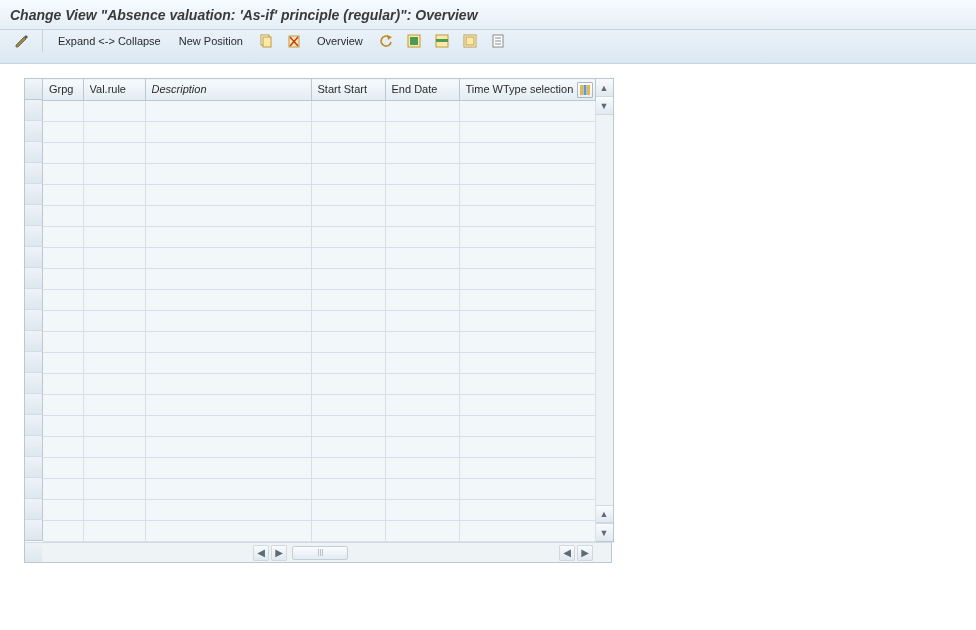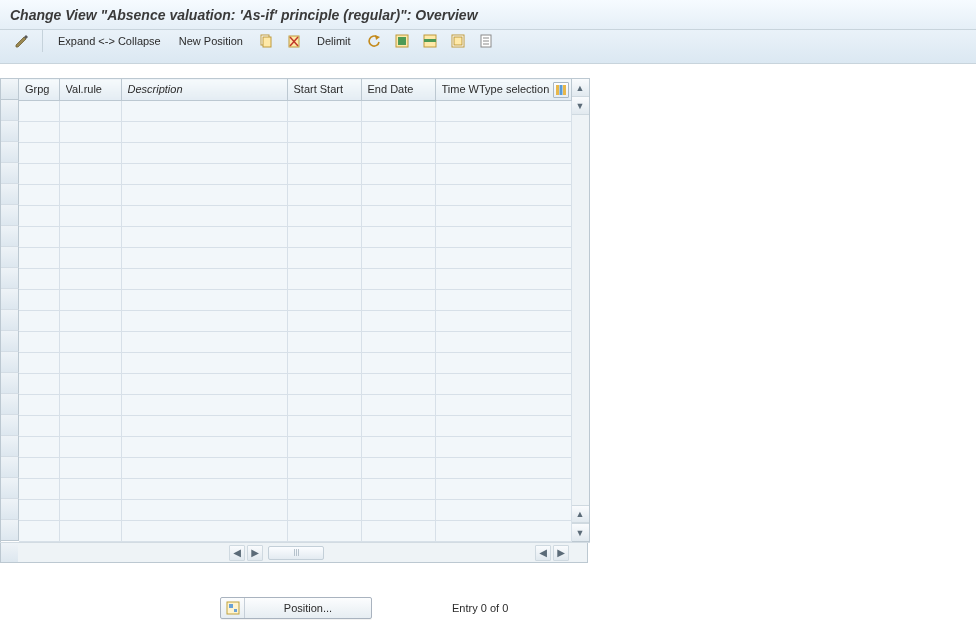--- a/index.html
+++ b/index.html
@@ -65,21 +65,21 @@
     left: 240px; top: 6px;
     font-size: 18px;
     font-family: "Segoe UI", Arial, sans-serif;
     font-weight: bold;
     color: rgba(215,150,100,0.35);
     letter-spacing: 0.5px;
     pointer-events: none;
     white-space: nowrap;
   }
   .work-area {
-    padding: 14px 10px 10px 0;
+    padding: 14px 10px 10px 24px;
   }
   
   .grid-wrap {
     display: inline-flex;
     border-bottom: 1px solid #d2dbe2;
   }
   .row-selectors {
     display: flex; flex-direction: column;
     border-left: 1px solid #bcc8d1;
   }
@@ -245,21 +245,21 @@
         <rect x="5" y="4" width="8" height="10" fill="#ffe9a8" stroke="#be9a3d"></rect>
       </svg>
   </span>
   <span class="icon-btn" title="Delete">
     <svg width="16" height="16">
         <rect x="3" y="3" width="10" height="11" fill="#ffe9a8" stroke="#be9a3d"></rect>
         <line x1="4" y1="4" x2="12" y2="13" stroke="#c0392b" stroke-width="1.5"></line>
         <line x1="12" y1="4" x2="4" y2="13" stroke="#c0392b" stroke-width="1.5"></line>
       </svg>
   </span>
-  <span class="tool-btn">Delimit</span>
+  <span class="tool-btn">Overview</span>
   <span class="icon-btn" title="Undo Change">
     <svg width="16" height="16">
         <path d="M11 4 A5 5 0 1 0 13 9" fill="none" stroke="#c48a1b" stroke-width="1.6"></path>
         <polygon points="9,2 14,4 10,7" fill="#c48a1b"></polygon>
       </svg>
   </span>
   <span class="icon-btn" title="Select All">
     <svg width="16" height="16">
         <rect x="2" y="2" width="12" height="12" fill="#ffe9a8" stroke="#be9a3d"></rect>
         <rect x="4" y="4" width="8" height="8" fill="#4e9a55"></rect>
@@ -527,26 +527,13 @@
           <i></i>
           <i></i>
         </span>
         <div style="flex:1"></div>
         <span class="harrow">◀</span>
         <span class="harrow">▶</span>
       </div>
     <div style="width:18px;border-bottom:1px solid #bcc8d1;border-right:1px solid #bcc8d1;background:#eef3f6;"></div>
   </div>
 
-  <div class="footer-row">
-    <div class="position-btn">
-      <span class="picon">
-        <svg width="14" height="14">
-            <rect x="1" y="1" width="12" height="12" fill="#fff4cf" stroke="#c0a23c"></rect>
-            <rect x="3" y="3" width="4" height="4" fill="#6aa1d6"></rect>
-            <rect x="8" y="8" width="3" height="3" fill="#6aa1d6"></rect>
-          </svg>
-      </span>
-      <span class="plabel">Position...</span>
-    </div>
-    <span class="entry-label">Entry 0 of 0</span>
-  </div>
 </div>
 
 </body></html>

